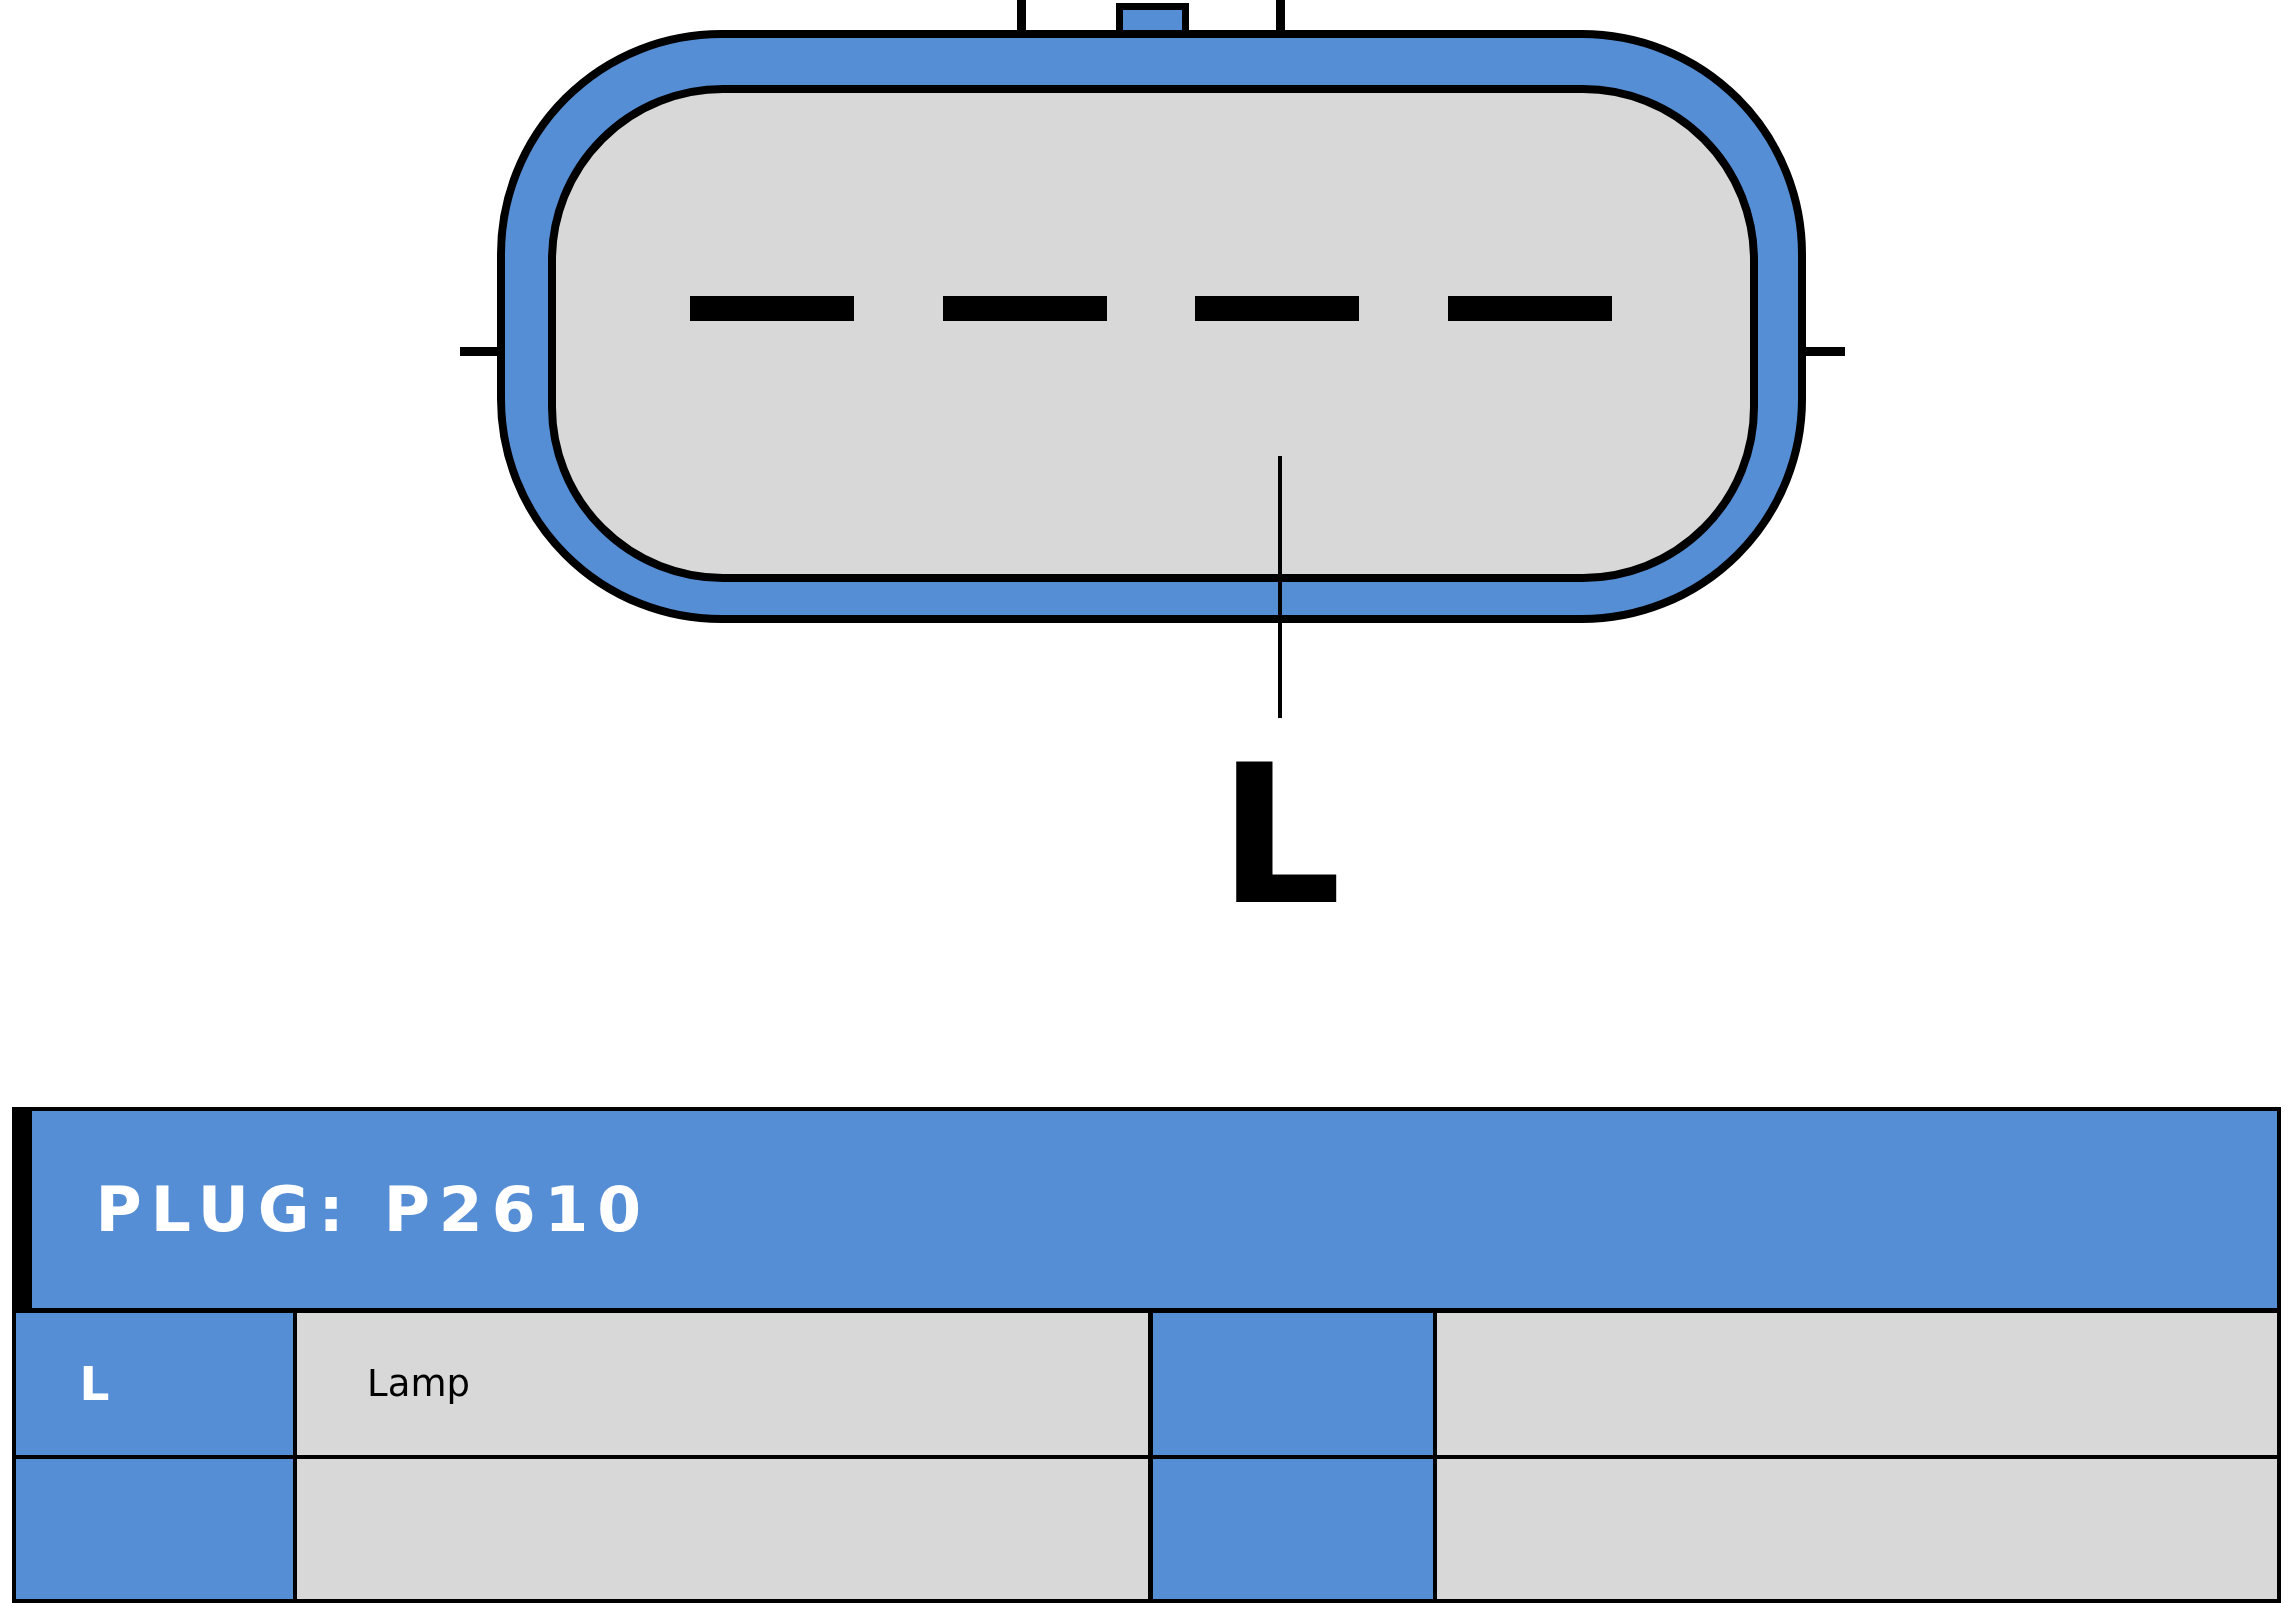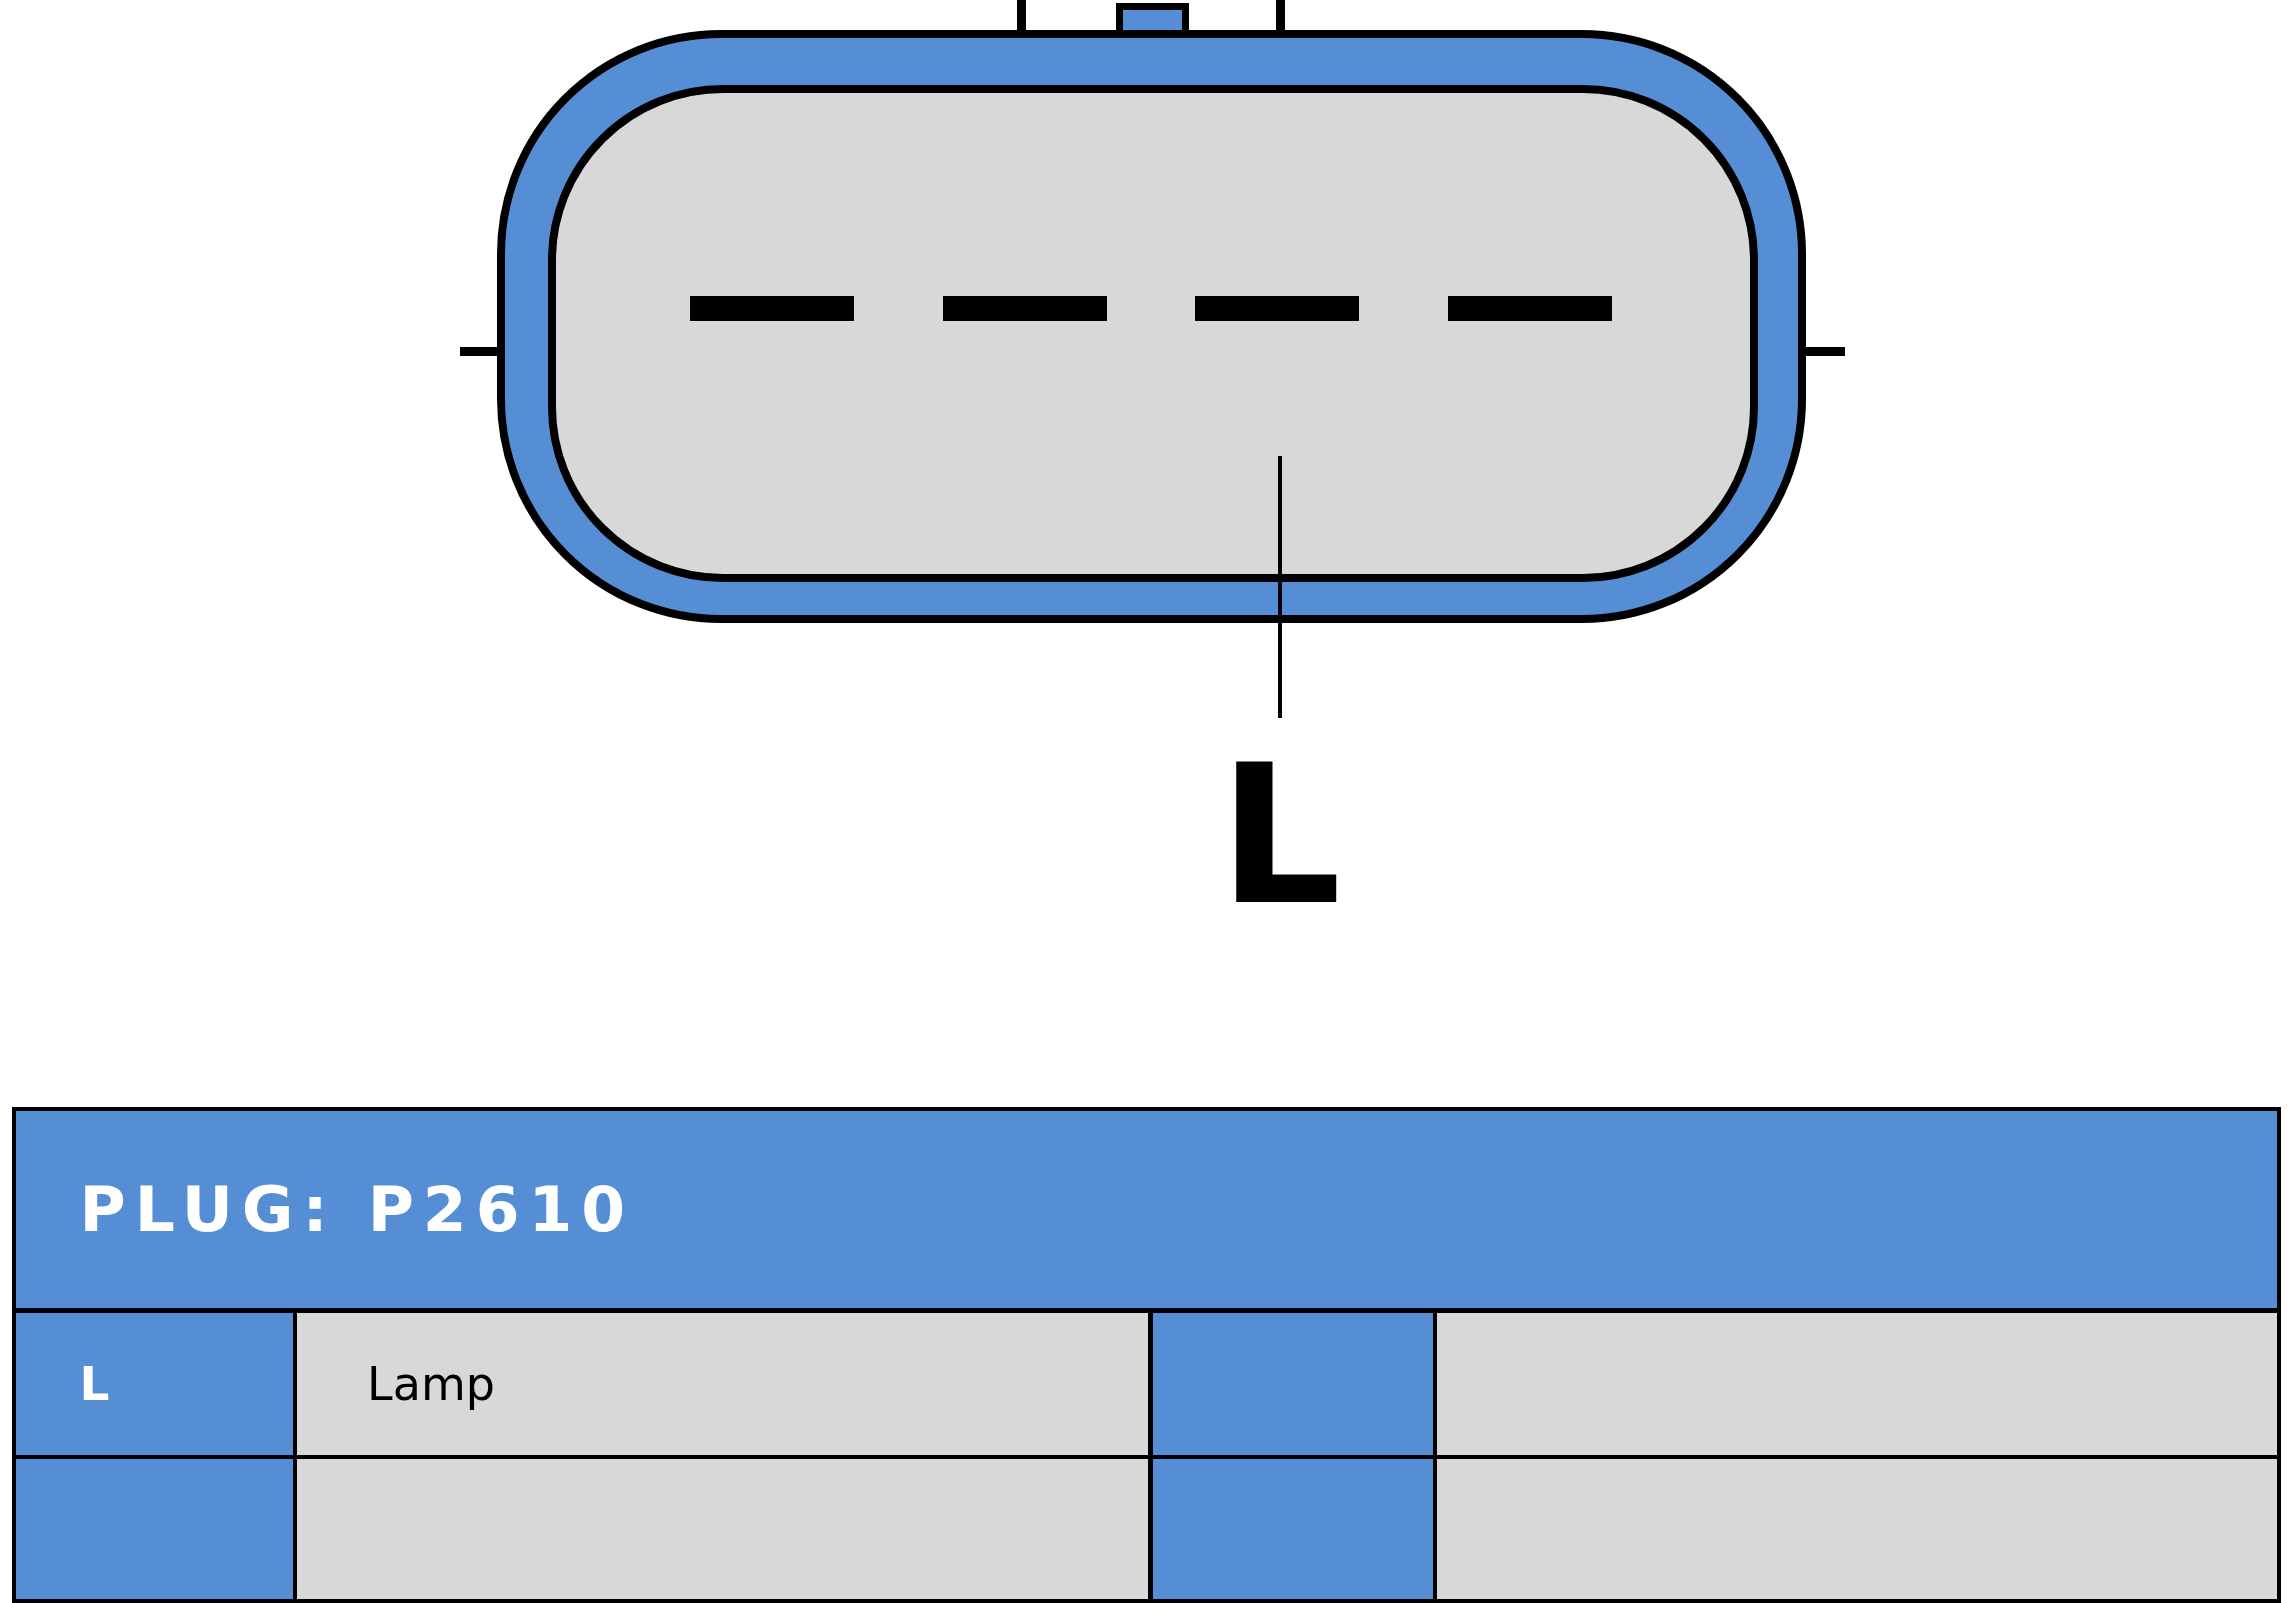--- a/index.html
+++ b/index.html
@@ -64,29 +64,29 @@
     box-sizing:border-box;border:4.5px solid var(--outline);
     background:var(--outline);
     display:grid;
     grid-template-columns:277px 851px 280px 1fr;
     grid-template-rows:197px 142px 1fr;
     gap:4.5px;
   }
   .cell{display:flex;align-items:center;box-sizing:border-box;overflow:hidden;}
   .cell.header{
     grid-column:1/-1;background:var(--blue);color:var(--text-light);
-    font-weight:700;font-size:63px;letter-spacing:9px;padding-left:64px;
+    font-weight:700;font-size:63px;letter-spacing:9px;padding-left:64px;margin-left:16px;
   }
   .cell.blue{
     background:var(--blue);color:var(--text-light);
     font-weight:700;font-size:47px;padding-left:64px;
   }
   .cell.gray{
     background:var(--gray);color:var(--text-dark);
-    font-weight:500;font-size:46px;padding-left:70px;
+    font-weight:500;font-size:37px;padding-left:70px;
   }
 </style>
 </head>
 <body>
 
 <div class="stage">
 
   <div class="index-notch left"></div>
   <div class="index-notch right"></div>
   <div class="key-tab"></div>

